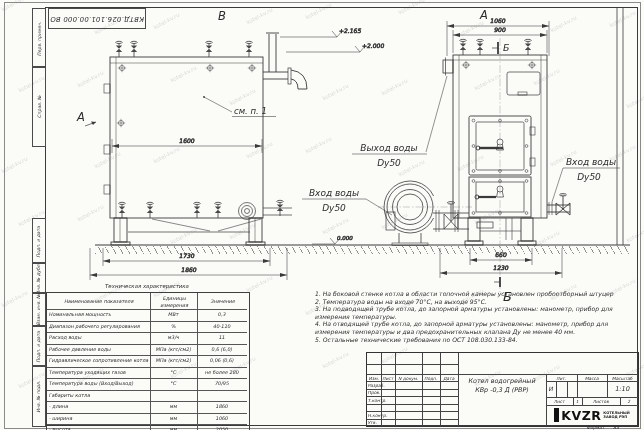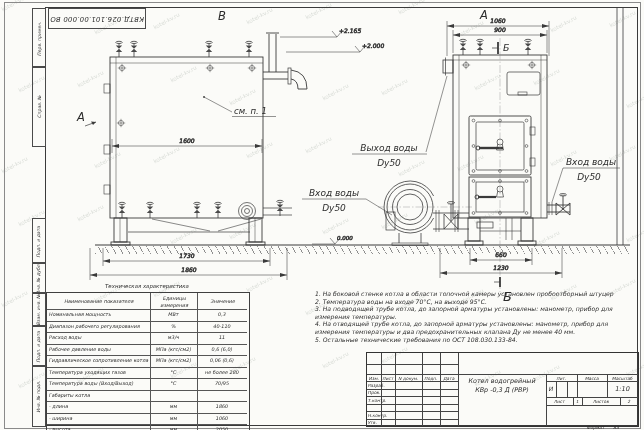--- a/index.html
+++ b/index.html
@@ -541,20 +541,28 @@
     <div class="txt ctr" style="left:210px;top:22.5px;width:30px;">Масса</div>
     <div class="txt ctr" style="left:240px;top:22.5px;width:31px;">Масштаб</div>
     <div class="txt ctr" style="left:179px;top:32px;width:10px;font-size:6px;">И</div>
     <div class="txt ctr" style="left:240px;top:32px;width:31px;font-size:6.5px;">1:10</div>
 
     <div class="txt ctr" style="left:179px;top:45.5px;width:27px;">Лист</div>
     <div class="txt ctr" style="left:206px;top:45.5px;width:9px;">1</div>
     <div class="txt ctr" style="left:215px;top:45.5px;width:38px;">Листов</div>
     <div class="txt ctr" style="left:253px;top:45.5px;width:18px;">2</div>
 
+    <div class="logo">
+      <div class="bar"></div>
+      <div class="kv">KVZR</div>
+      <div class="sub">
+        <div>КОТЕЛЬНЫЙ</div>
+        <div>ЗАВОД РЭП</div>
+      </div>
+    </div>
   </div>
 
   <div class="abs fmt">
     <span>Формат</span>
     <span>А3</span>
   </div>
 
 </div>
 
 </body></html>

